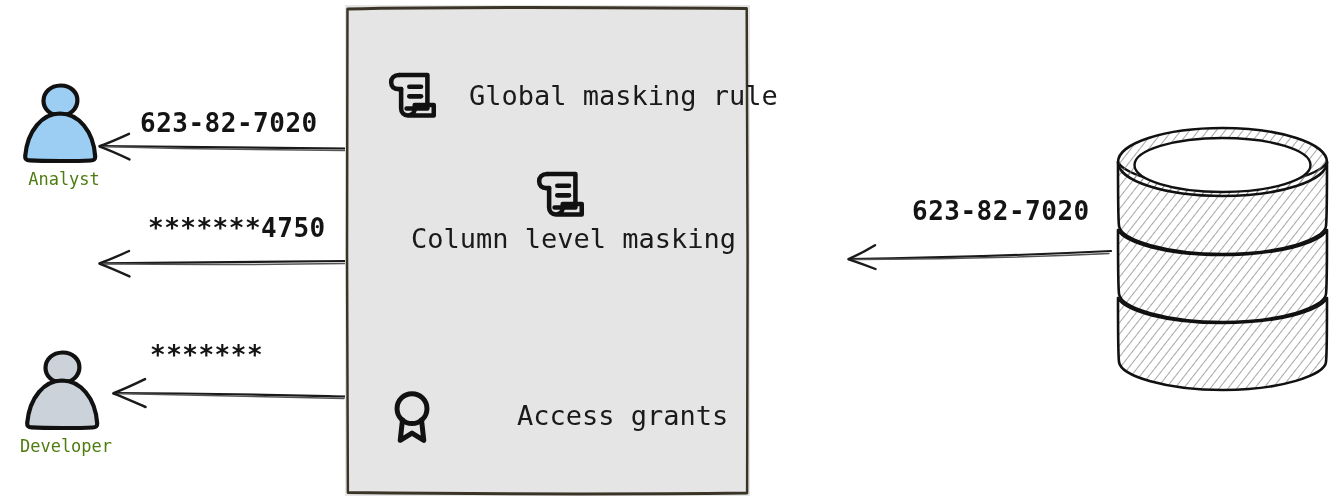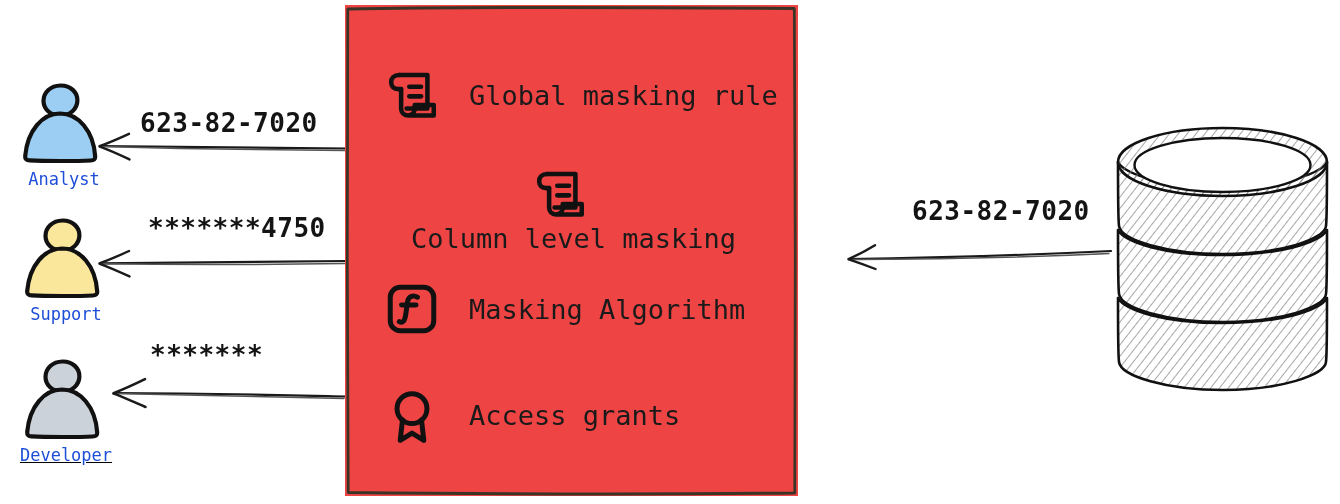--- a/index.html
+++ b/index.html
@@ -28,29 +28,29 @@
   .persona .avatar {
     display: block;
     margin: 0 auto;
   }
   .persona .persona-label {
     display: block;
     margin-top: 1px;
     font-family: "DejaVu Sans Mono", monospace;
     font-size: 17px;
     font-weight: 400;
-    color: #1d4ed8;
+    color: #4d7c0f;
     letter-spacing: 0px;
     white-space: nowrap;
     padding-left: 8px;
   }
 
   #persona-analyst   { left: 0px;  top: 80px; }
   #persona-support   { left: 2px;  top: 215px; }
-  #persona-developer { left: 2px;  top: 356px; text-decoration: underline; }
+  #persona-developer { left: 2px;  top: 347px; }
 
   
   .flow-row {
     position: absolute;
   }
   .flow-value {
     position: absolute;
     font-family: "DejaVu Sans Mono", monospace;
     font-size: 26px;
     font-weight: 700;
@@ -60,23 +60,23 @@
   }
   .flow-arrow {
     position: absolute;
   }
 
   
   #policy-panel {
     position: absolute;
     left: 345px;
     top: 5px;
-    width: 453px;
+    width: 405px;
     height: 491px;
-    background: #ef4444;
+    background: #e5e5e5;
     box-sizing: border-box;
   }
   #policy-panel-border {
     position: absolute;
     left: 0;
     top: 0;
     width: 100%;
     height: 100%;
     pointer-events: none;
   }
@@ -97,21 +97,21 @@
     font-family: "DejaVu Sans Mono", monospace;
     font-size: 27px;
     font-weight: 400;
     color: #1a1a1a;
     white-space: nowrap;
     letter-spacing: 0px;
   }
   #policy-item-0 { left: 38px; top: 58px; }
   #policy-item-1 { left: 38px; top: 160px; flex-direction: column; }
   #policy-item-2 { left: 38px; top: 272px; }
-  #policy-item-3 { left: 38px; top: 378px; }
+  #policy-item-3 { left: 38px; top: 378px; gap: 48px; }
 
   
   #database-source {
     position: absolute;
     left: 1110px;
     top: 118px;
     width: 225px;
     height: 285px;
   }
   #source-flow-value {
@@ -147,27 +147,20 @@
   <div class="flow-row">
     <span class="flow-value" style="left:140px; top:108px;">623-82-7020</span>
     <svg class="flow-arrow" style="left:92px; top:130px;" width="256" height="34" viewBox="0 0 256 34">
       <path d="M255 18.5 C200 17.6 120 16.6 8 16.0" fill="none" stroke="#1a1a1a" stroke-width="2.2" stroke-linecap="round"></path>
       <path d="M253 20.5 C198 20.2 118 19.3 8 16.4" fill="none" stroke="#555555" stroke-width="1.5" stroke-linecap="round"></path>
       <path d="M7.5 16.2 C15.5 13.3 26.5 8.6 37.0 3.8" fill="none" stroke="#1a1a1a" stroke-width="2.4" stroke-linecap="round"></path>
       <path d="M7.8 16.6 C16.0 19.6 27.0 24.4 37.5 29.4" fill="none" stroke="#1a1a1a" stroke-width="2.4" stroke-linecap="round"></path>
     </svg>
   </div>
 
-  <div class="persona" id="persona-support">
-    <svg class="avatar" width="86" height="88" viewBox="0 0 86 88">
-      <path d="M43.5 5.5 C53.6 5.3 60.6 12.4 60.4 20.6 C60.2 28.9 53.2 35.6 43.2 35.6 C33.4 35.6 26.4 29.0 26.5 20.8 C26.6 12.3 33.6 5.7 43.5 5.5 Z" fill="#fbe79b" stroke="#111111" stroke-width="4.2" stroke-linejoin="round"></path>
-      <path d="M43.0 33.5 C61.0 33.5 76.5 50.5 78.2 76.5 C78.4 79.2 76.8 80.4 73.8 80.5 C60.0 81.2 26.5 81.2 12.6 80.4 C9.6 80.2 7.9 79.0 8.2 76.0 C10.5 50.0 25.5 33.6 43.0 33.5 Z" fill="#fbe79b" stroke="#111111" stroke-width="4.2" stroke-linejoin="round"></path>
-    </svg>
-    <span class="persona-label">Support</span>
-  </div>
 
   <div class="flow-row">
     <span class="flow-value" style="left:148px; top:213px;">*******4750</span>
     <svg class="flow-arrow" style="left:92px; top:246px;" width="256" height="34" viewBox="0 0 256 34">
       <path d="M255 15.0 C200 16.0 120 17.0 8 17.4" fill="none" stroke="#1a1a1a" stroke-width="2.2" stroke-linecap="round"></path>
       <path d="M253 17.6 C198 18.4 118 19.4 8 17.8" fill="none" stroke="#555555" stroke-width="1.5" stroke-linecap="round"></path>
       <path d="M7.5 17.4 C15.5 14.5 26.5 9.8 37.0 5.0" fill="none" stroke="#1a1a1a" stroke-width="2.4" stroke-linecap="round"></path>
       <path d="M7.8 17.8 C16.0 20.8 27.0 25.6 37.5 30.4" fill="none" stroke="#1a1a1a" stroke-width="2.4" stroke-linecap="round"></path>
     </svg>
   </div>
@@ -215,28 +208,20 @@
           <path d="M18 10 H49 V47 H26"></path>
           <path d="M18 10 C12 10 9 13.5 9 18 C9 22.5 12 25.5 17 25.5 H20"></path>
           <path d="M20 25.5 V47 C20 51.5 23 54.5 27.5 54.5 C32 54.5 35 51.5 35 47 V43 H56 V54.5 H27.5"></path>
           <path d="M29 23 H42"></path>
           <path d="M29 33.5 H42"></path>
         </g>
       </svg>
       <span class="policy-label">Column level masking</span>
     </div>
 
-    <div class="policy-item" id="policy-item-2">
-      <svg class="policy-icon" viewBox="0 0 64 64">
-        <rect x="8" y="8" width="48" height="48" rx="11" ry="11" fill="none" stroke="#111111" stroke-width="5.5"></rect>
-        <path d="M38 19 C33.5 16.5 28.5 17.5 27.2 23.5 C26.2 28.2 25.6 36.5 24.4 41.5 C23.2 46.8 20.5 47.5 18 46" fill="none" stroke="#111111" stroke-width="5.5" stroke-linecap="round"></path>
-        <path d="M20.5 27.5 H36.5" fill="none" stroke="#111111" stroke-width="5.5" stroke-linecap="round"></path>
-      </svg>
-      <span class="policy-label">Masking Algorithm</span>
-    </div>
 
     <div class="policy-item" id="policy-item-3">
       <svg class="policy-icon" viewBox="0 0 64 64">
         <circle cx="32" cy="25" r="16.5" fill="none" stroke="#111111" stroke-width="5.5"></circle>
         <path d="M21.5 37.5 L19 60 L32 52 L45 60 L42.5 37.5" fill="none" stroke="#111111" stroke-width="5.5" stroke-linejoin="round" stroke-linecap="round"></path>
       </svg>
       <span class="policy-label">Access grants</span>
     </div>
   </div>
 

